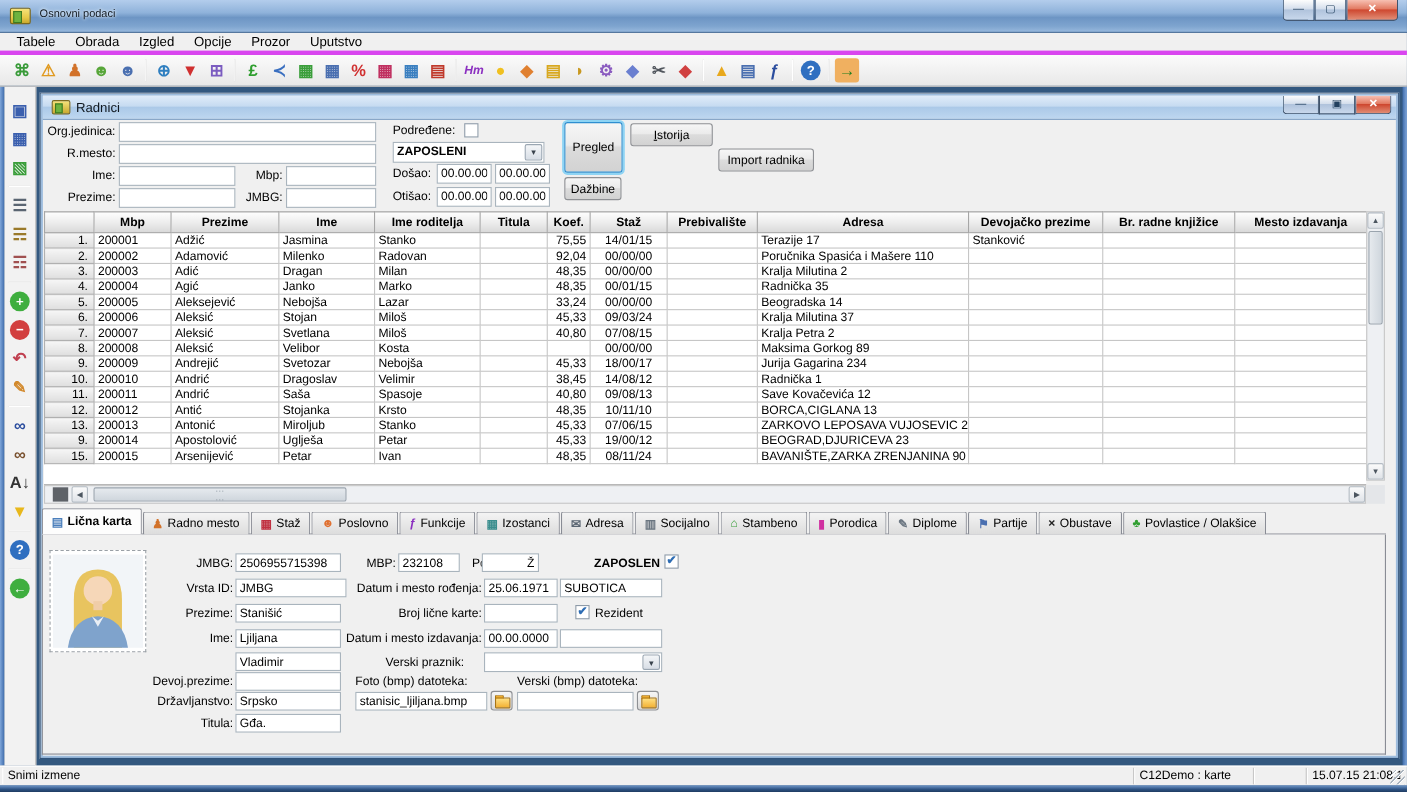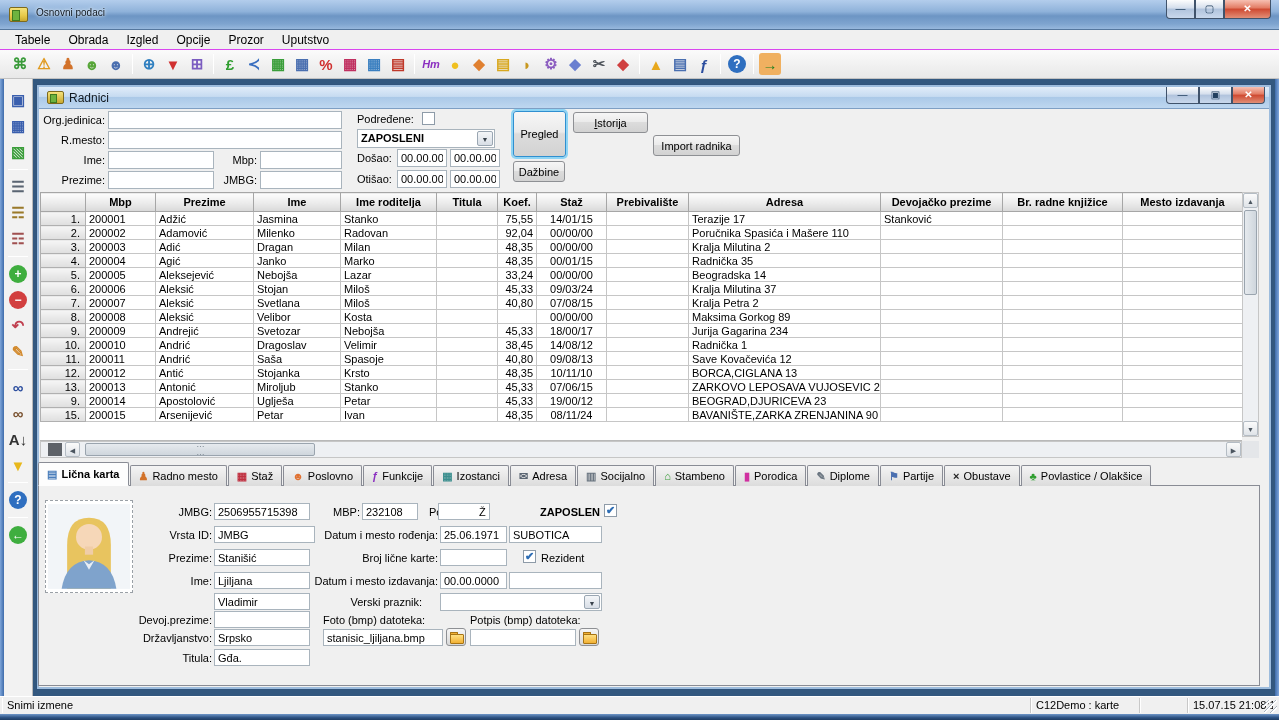--- a/index.html
+++ b/index.html
@@ -21,21 +21,21 @@
   .winbtns { position:absolute; top:0; display:flex; }
   .winbtns.main { right:8px; }
   .wbtn { width:29px; height:19px; border:1px solid #40536b; border-top:none;
     background:linear-gradient(180deg,#fdfdfd 0%,#d4deec 45%,#b0c3dc 50%,#c9d8ec 100%);
     color:#23405e; font-size:10px; line-height:17px; text-align:center; }
   .wbtn:first-child { border-radius:0 0 0 4px; }
   .wbtn.close { width:47px; border-radius:0 0 4px 0;
     background:linear-gradient(180deg,#f7c0b2 0%,#e27a62 45%,#ce4830 50%,#e28f77 100%);
     color:#fff; font-weight:bold; }
   .menubar { position:absolute; left:0; top:30px; width:1279px; height:20px; background:#f0f0f0;
-    display:flex; align-items:center; padding-left:6px; border-bottom:1px solid #d946ef; }
+    display:flex; align-items:center; padding-left:6px; border-bottom:4px solid #d946ef; }
   .menu-item { padding:2px 9px; font-size:12px; }
   .toolbar { position:absolute; left:0; top:50px; width:1279px; height:29px;
     background:linear-gradient(180deg,#fbfbfb,#e8e8e8); border-bottom:1px solid #c2c2c2;
     display:flex; align-items:center; padding-left:8px; }
   .ticon { display:inline-flex; width:22px; height:22px; margin:0 1px; align-items:center;
     justify-content:center; font-size:15px; font-weight:bold; border-radius:3px; }
   .ticon.round { border-radius:50%; width:18px; height:18px; font-size:12px; margin:0 3px; }
   .tsep { display:inline-block; width:1px; height:20px; background:#c3c3c3; margin:0 4px;
     border-right:1px solid #fff; }
 
@@ -707,21 +707,21 @@
   <input class="tbox" style="left: 214px; top: 593px; width: 96px; height: 17px;" value="Vladimir">
   <span class="lbl" style="left:264px;top:596px;width:158px;">Verski praznik:</span>
   <div class="combo" style="left:440px;top:593px;width:162px;height:18px;">
     <span class="cval"></span>
     <span class="cbtn">▼</span>
   </div>
 
   <span class="lbl" style="left:95px;top:614px;width:117px;">Devoj.prezime:</span>
   <input class="tbox" style="left: 214px; top: 611px; width: 96px; height: 17px;" value="">
   <span class="lbl left" style="left:323px;top:614px;width:125px;">Foto (bmp) datoteka:</span>
-  <span class="lbl left" style="left:470px;top:614px;width:130px;">Potpis (bmp) datoteka:</span>
+  <span class="lbl left" style="left:470px;top:614px;width:130px;">Verski (bmp) datoteka:</span>
 
   <span class="lbl" style="left:95px;top:632px;width:117px;">Državljanstvo:</span>
   <input class="tbox" style="left: 214px; top: 629px; width: 96px; height: 17px;" value="Srpsko">
   <input class="tbox" style="left: 323px; top: 629px; width: 120px; height: 17px;" value="stanisic_ljiljana.bmp">
   <span class="folder-btn" style="left:446px;top:628px;"></span>
   <input class="tbox" style="left: 470px; top: 629px; width: 106px; height: 17px;" value="">
   <span class="folder-btn" style="left:579px;top:628px;"></span>
 
   <span class="lbl" style="left:95px;top:652px;width:117px;">Titula:</span>
   <input class="tbox" style="left: 214px; top: 649px; width: 96px; height: 17px;" value="Gđa.">

